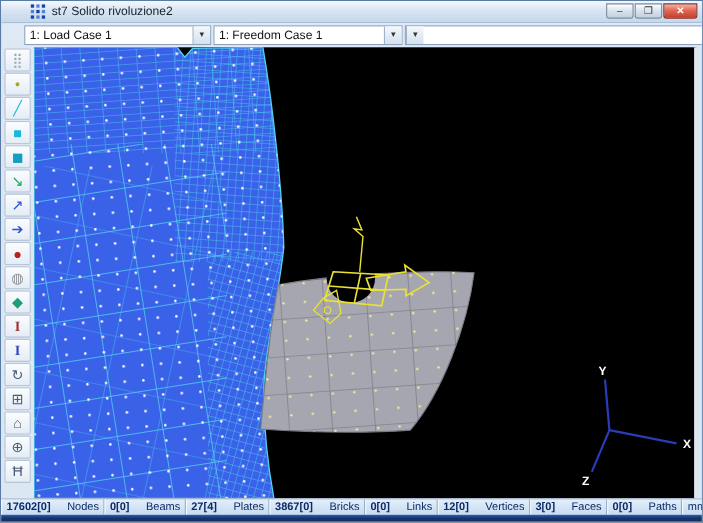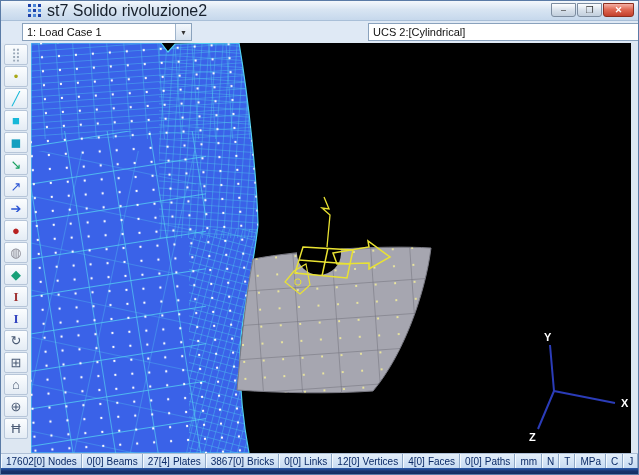--- a/index.html
+++ b/index.html
@@ -11,21 +11,21 @@
   }
   
   #titlebar{
     position:absolute;left:0;top:0;width:639px;height:20px;
     background:linear-gradient(#f4f8fc,#d8e5f2 45%,#c6d8ec);
     border-bottom:1px solid #a9bfd8;display:flex;align-items:center;
   }
   #appicon{width:13px;height:13px;margin-left:27px;margin-right:6px;position:relative;}
   #appicon i{position:absolute;width:3px;height:3px;background:#1b3fa8;
     box-shadow:5px 0 #4a86d8,10px 0 #1b3fa8,0 5px #4a86d8,5px 5px #1b3fa8,10px 5px #4a86d8,0 10px #1b3fa8,5px 10px #4a86d8,10px 10px #1b3fa8;}
-  #title-text{font-size:16px;color:#17202c;}
+  #title-text{font-size:11px;color:#17202c;}
   #winbtns{position:absolute;right:6px;top:2px;display:flex;gap:1px;}
   .wbtn{width:25px;height:14px;border:1px solid #7d8da0;border-radius:0 0 3px 3px;
     background:linear-gradient(#fdfeff,#d9e2ec 50%,#c2cfdd);
     font-size:9px;line-height:12px;text-align:center;color:#333;padding:0;}
   .wbtn.close{width:31px;background:linear-gradient(#f5b1a5,#e06a55 45%,#c3402c);color:#fff;border-color:#8c2f20;font-weight:bold;}
   
   #comborow{position:absolute;left:0;top:20px;width:639px;height:22px;background:#dfe9f5;margin-left:19px;}
   .combo{position:absolute;top:2px;height:18px;background:#fff;border:1px solid #8aa2bd;
     font-size:11px;color:#111;display:flex;align-items:center;}
   .combo .ctext{flex:1;padding-left:4px;white-space:nowrap;overflow:hidden;}
@@ -42,21 +42,21 @@
   #viewport{position:absolute;left:30px;top:42px;width:602px;height:410px;background:#000;}
   #viewport svg{display:block;}
   
   #rightframe{position:absolute;right:0;top:42px;width:7px;height:410px;background:#dde7f2;}
   
   #statusbar{position:absolute;left:0;top:452px;width:639px;height:15px;
     background:linear-gradient(#e3eefa,#c7dbf2);display:flex;align-items:stretch;
     font-size:10px;color:#0b2a66;border-top:1px solid #aebfd6;}
   .seg{border-right:1px solid #8fa9c8;border-left:1px solid #f4f9fe;
     display:flex;align-items:center;justify-content:center;white-space:nowrap;padding:0 4px;}
-  .seg b{font-weight:normal;margin-right:3px;}
+  .seg b{font-weight:bold;margin-right:15px;}
   #bottomstrip{position:absolute;left:0;top:467px;width:639px;height:8px;
     background:linear-gradient(#2d5cae,#16346c 40%,#102a5c);}
 </style>
 </head>
 <body>
 
 <div id="win">
 
   <div id="titlebar">
     <span id="appicon">
@@ -68,22 +68,25 @@
       <button class="wbtn">❐</button>
       <button class="wbtn close">✕</button>
     </span>
   </div>
 
   <div id="comborow">
     <div class="combo" style="left:2px;width:170px;">
       <span class="ctext">1: Load Case 1</span>
       <span class="carrow">▼</span>
     </div>
+    <div class="combo" style="left:174px;width:172px;">
+      <span class="ctext">1: Freedom Case 1</span>
+      <span class="carrow">▼</span>
+    </div>
     <div class="combo" style="left:348px;width:289px;">
-      <span class="ctext">UCS 2:[Cylindrical]</span>
       <span class="carrow">▼</span>
     </div>
   </div>
 
   <div id="lefttoolbar">
       <button class="tbtn">
         <span style="color: rgb(154, 168, 184);">⣿</span>
       </button>
       <button class="tbtn">
         <span style="color: rgb(168, 168, 24);">•</span>
@@ -218,21 +221,21 @@
 
   <div id="rightframe"></div>
 
   <div id="statusbar">
       <div class="seg"><b>17602[0]</b>Nodes</div>
       <div class="seg"><b>0[0]</b>Beams</div>
       <div class="seg"><b>27[4]</b>Plates</div>
       <div class="seg"><b>3867[0]</b>Bricks</div>
       <div class="seg"><b>0[0]</b>Links</div>
       <div class="seg"><b>12[0]</b>Vertices</div>
-      <div class="seg"><b>4[0]</b>Faces</div>
+      <div class="seg"><b>3[0]</b>Faces</div>
       <div class="seg"><b>0[0]</b>Paths</div>
       <div class="seg">mm</div>
       <div class="seg">N</div>
       <div class="seg">T</div>
       <div class="seg">MPa</div>
       <div class="seg">C</div>
       <div class="seg">J</div>
       <div class="seg" style="flex: 1 1 0%; justify-content: flex-start; overflow: hidden;">(43,-15,</div>
     </div>
 

